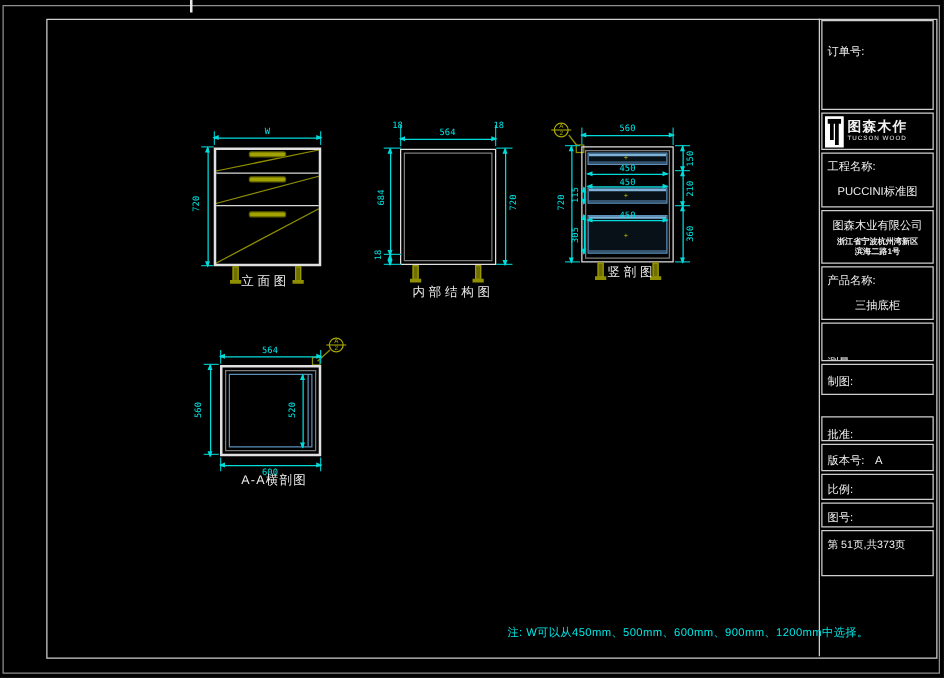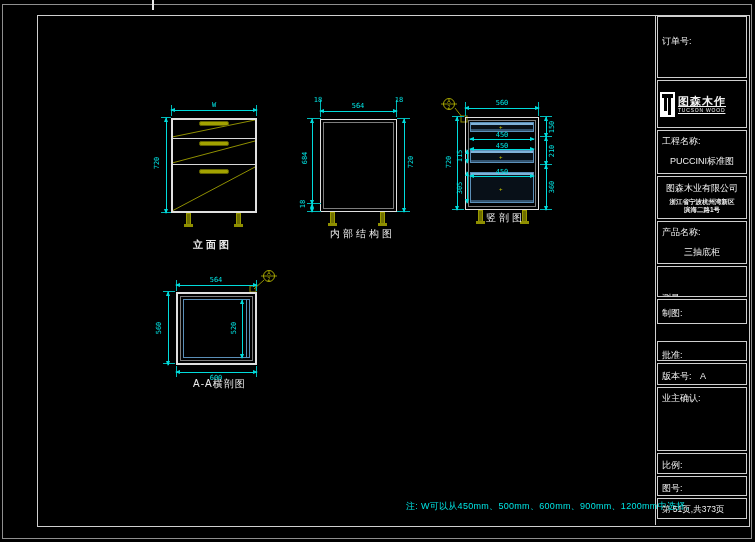--- a/index.html
+++ b/index.html
@@ -82,21 +82,21 @@
   <div class="foot" style="left:184px;top:224px;"></div>
   <div class="foot" style="left:234px;top:224px;"></div>
   <div class="ext" style="left:171px;top:105px;width:1px;height:11px;"></div>
   <div class="ext" style="left:256px;top:105px;width:1px;height:11px;"></div>
   <div class="dimh" style="left:171px;top:110px;width:86px;"></div>
   <span class="dlab" style="left:199px;top:101px;">W</span>
   <div class="ext" style="left:161px;top:117px;width:10px;height:1px;"></div>
   <div class="ext" style="left:161px;top:212px;width:10px;height:1px;"></div>
   <div class="dimv" style="left:166px;top:118px;height:95px;"></div>
   <span class="dlab dlabv" style="left:142px;top:159px;">720</span>
-  <span class="dwg-label" style="left:193px;top:238px;font-weight:bold;">立面图</span>
+  <span class="dwg-label" style="left:193px;top:218px;">立面图</span>
 
   <div class="abs wrect" style="left:320px;top:119px;width:77px;height:93px;"></div>
   <div class="abs grect" style="left:323px;top:122px;width:71px;height:87px;"></div>
   <div class="leg" style="left:330px;top:212px;"></div>
   <div class="leg" style="left:380px;top:212px;"></div>
   <div class="foot" style="left:328px;top:223px;"></div>
   <div class="foot" style="left:378px;top:223px;"></div>
   <div class="ext" style="left:320px;top:100px;width:1px;height:17px;"></div>
   <div class="ext" style="left:396px;top:100px;width:1px;height:17px;"></div>
   <div class="dimh" style="left:320px;top:111px;width:77px;"></div>
@@ -180,24 +180,24 @@
   <div class="ext" style="left:163px;top:363px;width:12px;height:1px;"></div>
   <div class="dimv" style="left:168px;top:292px;height:73px;"></div>
   <span class="dlab dlabv" style="left:144px;top:324px;">560</span>
   <div class="dimv" style="left:242px;top:300px;height:58px;"></div>
   <span class="dlab dlabv" style="left:219px;top:324px;">520</span>
   <span class="dwg-label" style="left:193px;top:377px;letter-spacing:1px;">A-A横剖图</span>
 
   <span class="note" style="left:406px;top:500px;">注: W可以从450mm、500mm、600mm、900mm、1200mm中选择。</span>
 
   <div id="tblock">
-    <div class="tb-row" style="height:62px;padding-top:18px;">
+    <div class="tb-row" style="height:72px;padding-top:18px;">
       <span>订单号:</span>
     </div>
-    <div class="tb-row logo-row" style="height:48px;text-decoration:underline;">
+    <div class="tb-row logo-row" style="height:30px;">
       <div class="logo-box">
         <svg width="11" height="21" viewBox="0 0 11 21">
             <path d="M0,0 h11 v4 h-2 v17 h-3 V4 h-1 v13 h-3 V4 H0 z" fill="#000"></path>
           </svg>
       </div>
       <div>
         <div class="brand-cn">图森木作</div>
         <div class="brand-en">TUCSON WOOD</div>
       </div>
     </div>
@@ -220,27 +220,24 @@
     <div class="tb-row" style="height:25px;padding-top:7px;">
       <span>制图:</span>
     </div>
     <div class="tb-row" style="height:20px;padding-top:7px;margin-top:17px;">
       <span>批准:</span>
     </div>
     <div class="tb-row" style="height:22px;padding-top:6px;">
       <span>版本号:</span>
       <span style="margin-left:6px;">A</span>
     </div>
-    <div class="tb-row" style="height:64px;">
-      <span>业主确认:</span>
-    </div>
     <div class="tb-row" style="height:21px;padding-top:5px;">
       <span>比例:</span>
     </div>
     <div class="tb-row" style="height:20px;padding-top:5px;">
       <span>图号:</span>
     </div>
-    <div class="tb-row" style="height:21px;padding-top:5px;font-size:8.5px;">
+    <div class="tb-row" style="height:37px;padding-top:5px;font-size:8.5px;">
       <span>第 51页,共373页</span>
     </div>
   </div>
 
 </div>
 
 </body></html>

